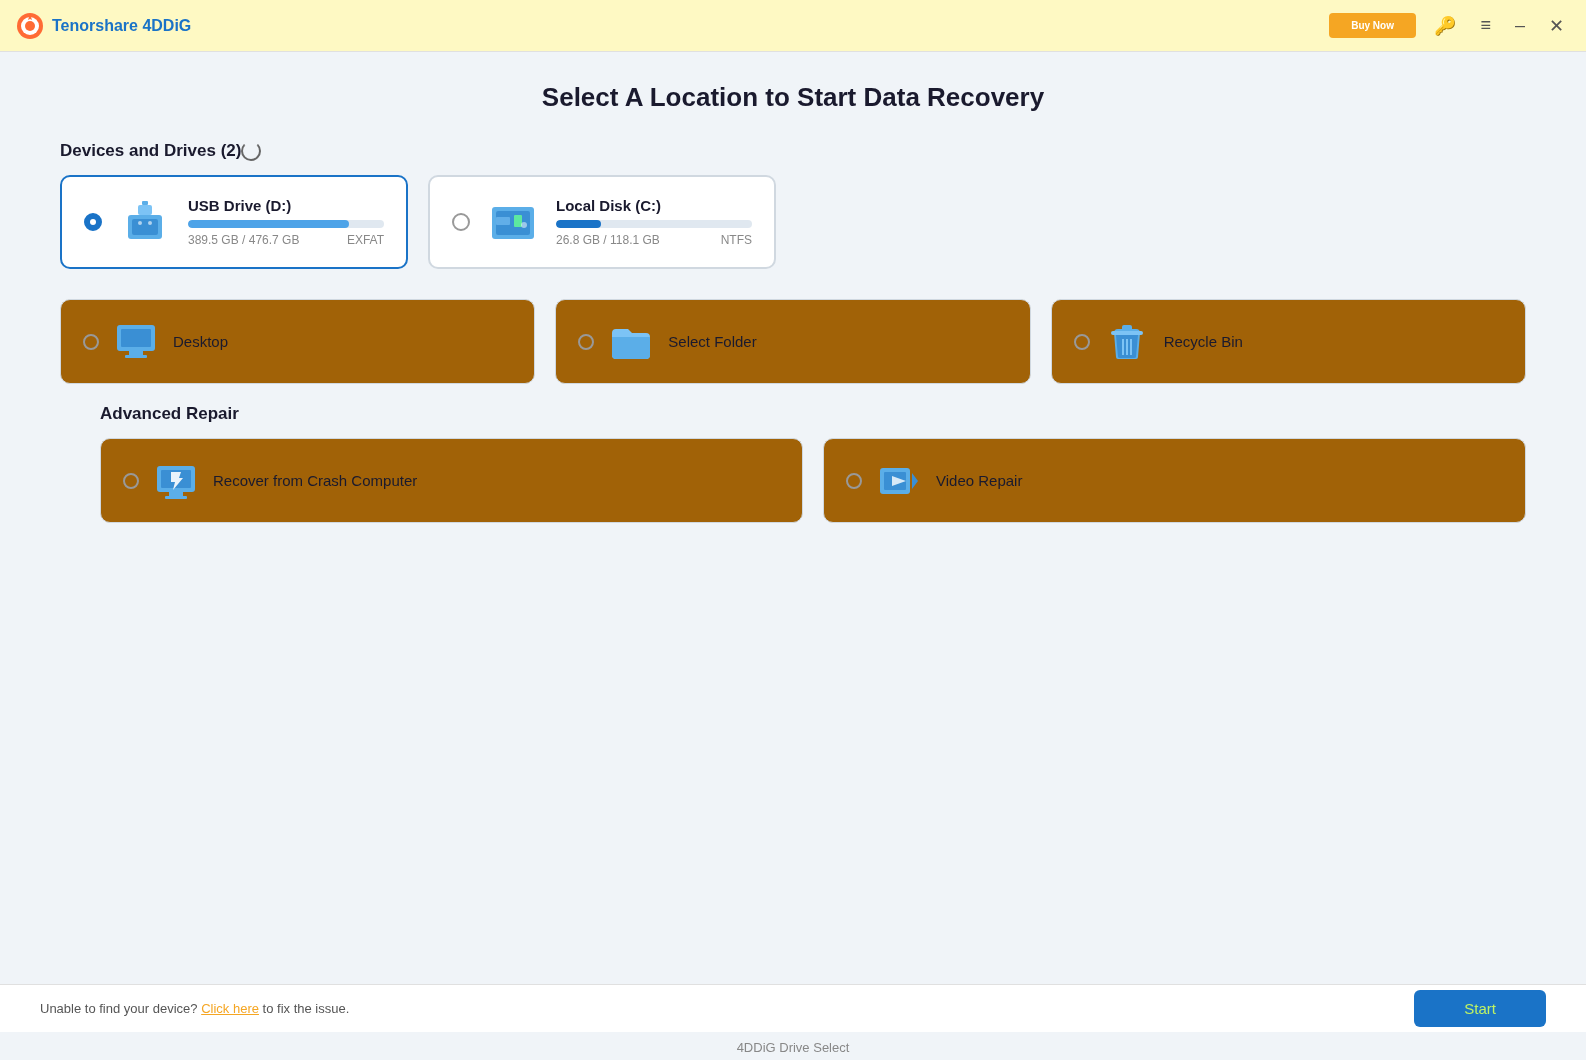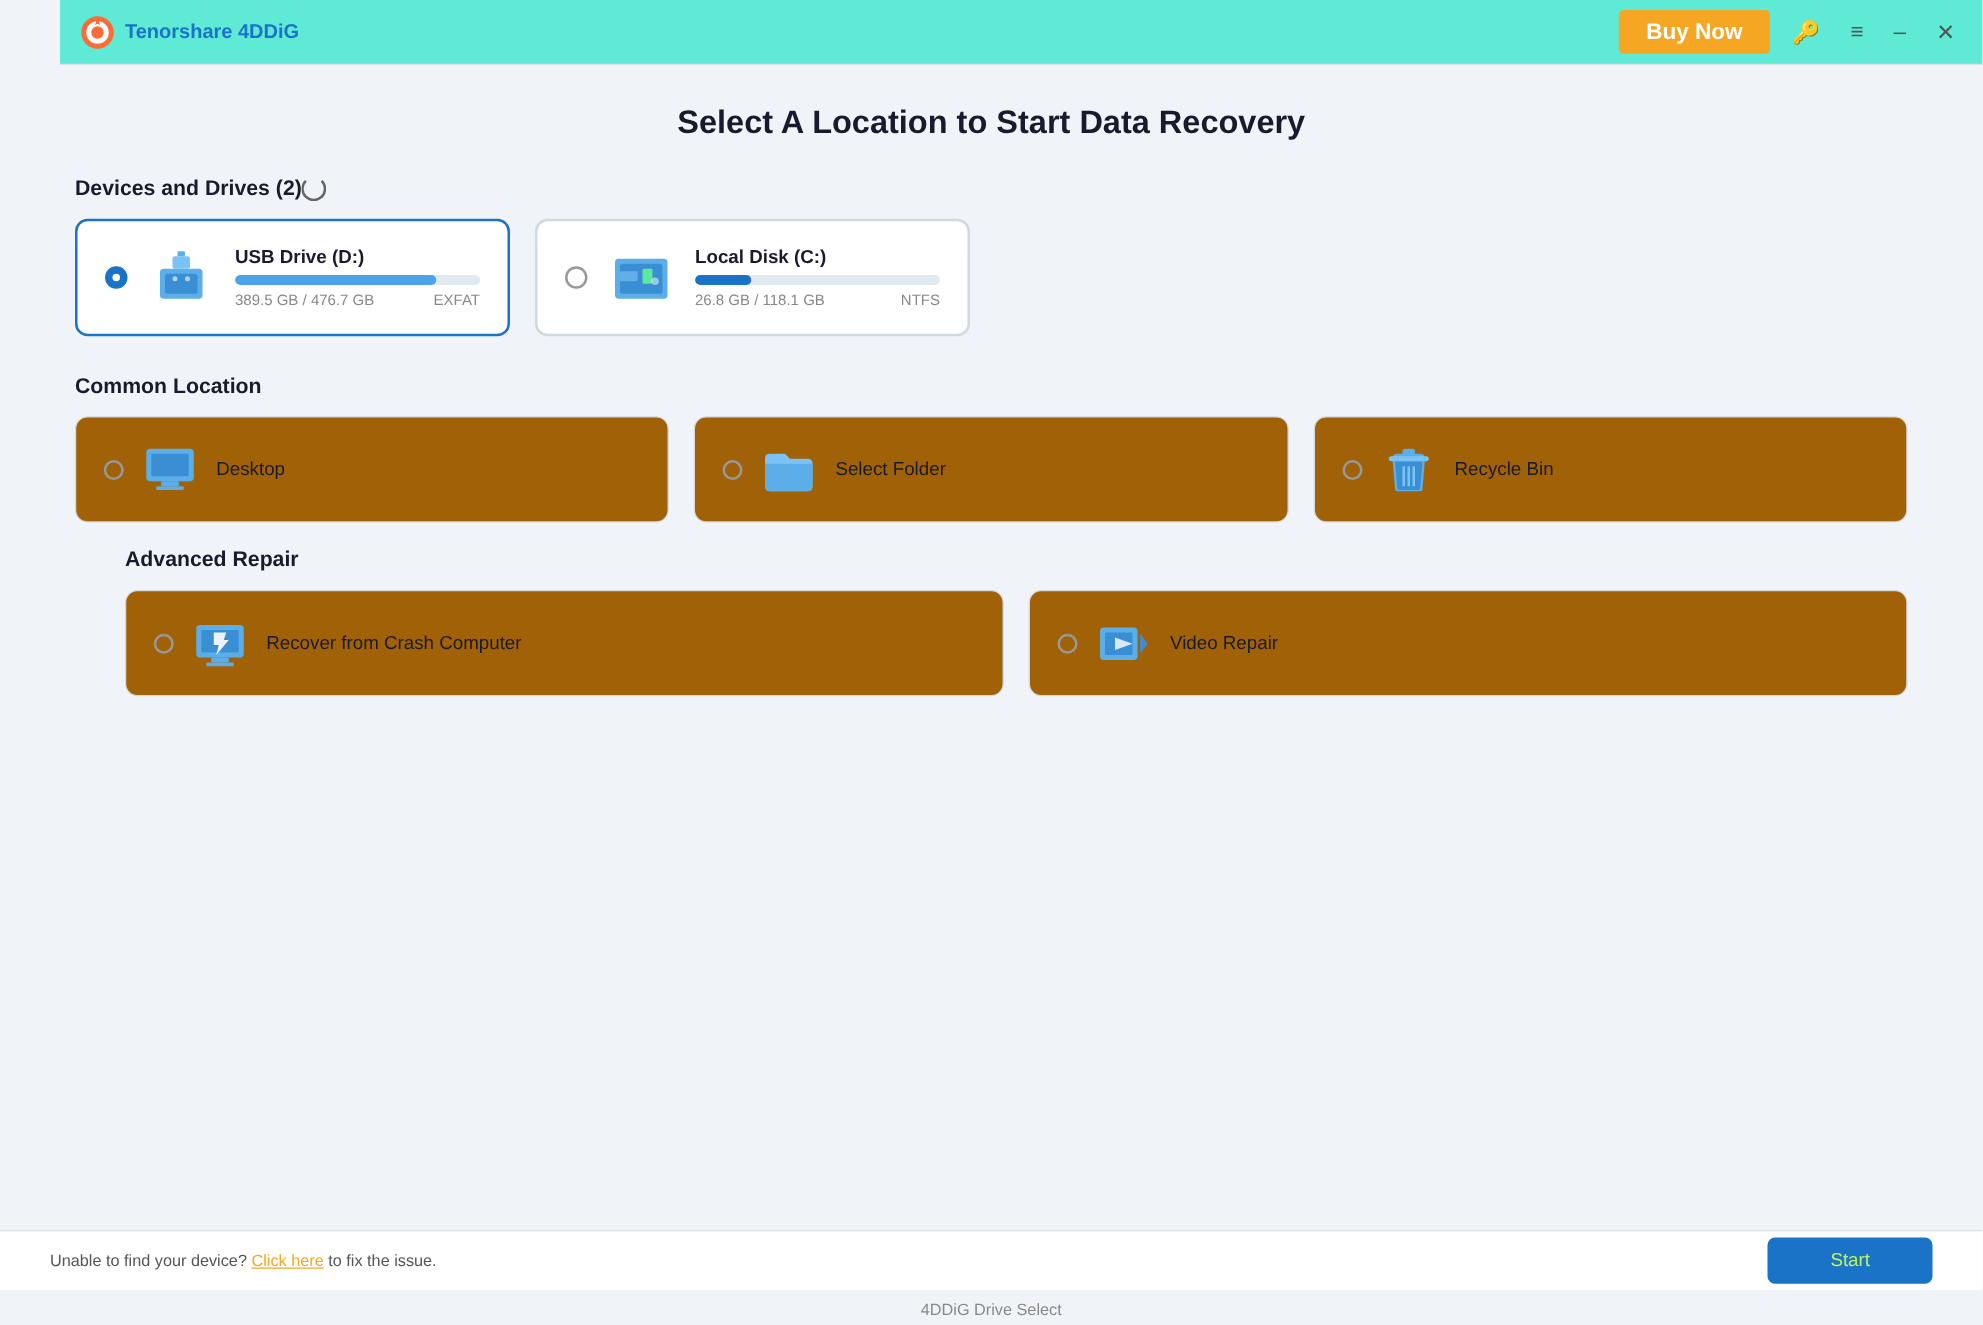--- a/index.html
+++ b/index.html
@@ -8,28 +8,27 @@
       background: #f0f4f8;
       width: 1586px;
       height: 1060px;
       overflow: hidden;
       display: flex;
       flex-direction: column;
     }
 
     
     .title-bar {
-      background: #5eead4;
+      background: #fef9c3;
       height: 52px;
       display: flex;
       align-items: center;
       padding: 0 16px;
       border-bottom: 1px solid #e0e0e0;
       flex-shrink: 0;
-      margin-left: 48px;
     }
     .title-bar-logo {
       display: flex;
       align-items: center;
       gap: 8px;
     }
     .logo-icon {
       width: 28px;
       height: 28px;
     }
@@ -43,21 +42,21 @@
       display: flex;
       align-items: center;
       gap: 12px;
     }
     .buy-now-btn {
       background: #f5a623;
       color: #fff;
       border: none;
       border-radius: 4px;
       padding: 7px 22px;
-      font-size: 18px;
+      font-size: 10px;
       font-weight: 600;
       cursor: pointer;
     }
     .title-bar-icon {
       font-size: 18px;
       color: #555;
       cursor: pointer;
       padding: 4px 6px;
     }
 
@@ -336,23 +335,20 @@
         </div>
         <div class="drive-meta">
           <span>26.8 GB / 118.1 GB</span>
           <span>NTFS</span>
         </div>
       </div>
     </div>
   </div>
 
   <div class="common-location-section">
-    <div class="section-header">
-      <span>Common Location</span>
-    </div>
     <div class="location-grid">
 
       <div class="location-card">
         <div class="location-radio"></div>
         <svg class="location-icon" viewBox="0 0 46 46">
           <rect x="4" y="6" width="38" height="26" rx="3" fill="#5baee8"></rect>
           <rect x="8" y="10" width="30" height="18" rx="1" fill="#3a8fd4"></rect>
           <rect x="16" y="32" width="14" height="4" fill="#5baee8"></rect>
           <rect x="12" y="36" width="22" height="3" rx="1" fill="#5baee8"></rect>
         </svg>

